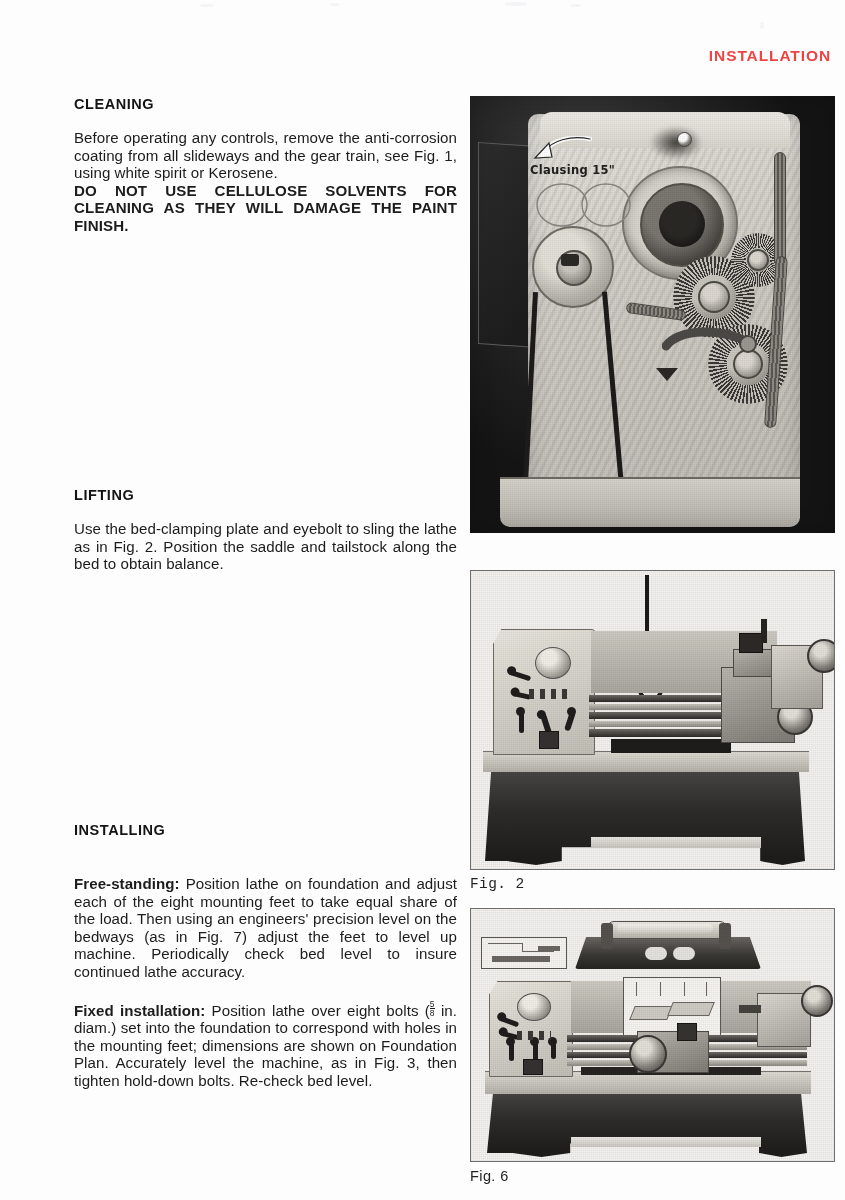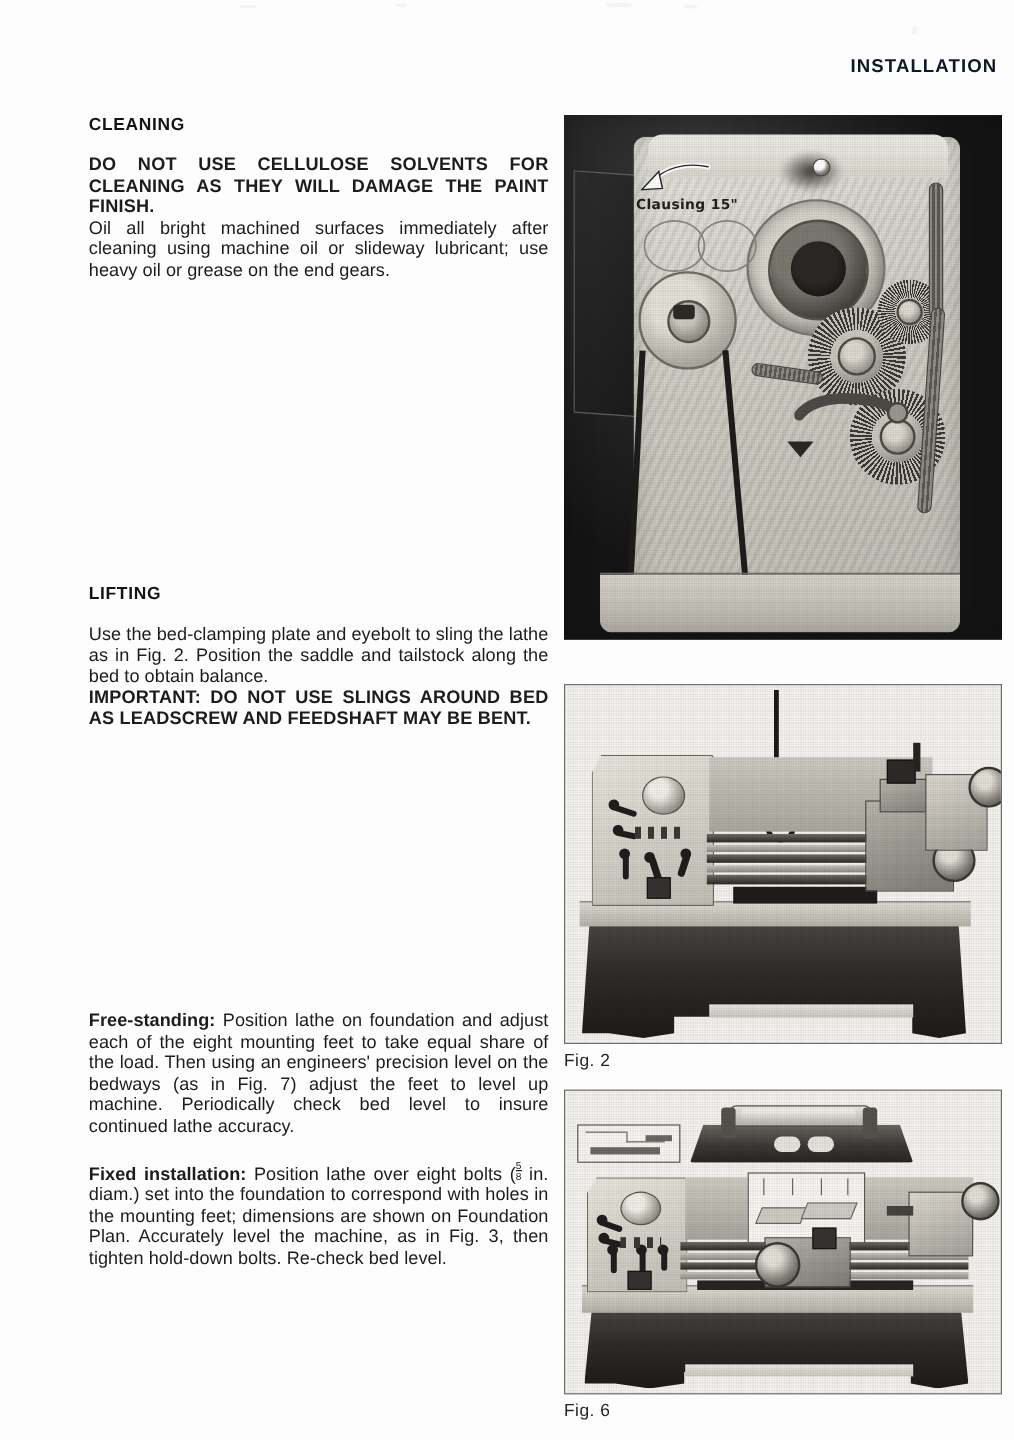--- a/index.html
+++ b/index.html
@@ -32,21 +32,21 @@
   }
 
   
   .running-head {
     position: absolute;
     top: 47px;
     right: 14px;
     font-size: 15.5px;
     font-weight: bold;
     letter-spacing: .9px;
-    color: #0f172a;
+    color: #ef4444;
   }
   .sec-head {
     font-size: 14.5px;
     font-weight: bold;
     letter-spacing: .55px;
     color: #141414;
     margin: 0 0 17px 0;
   }
   .para {
     font-size: 15.1px;
@@ -216,21 +216,21 @@
   }
   .f1-tri {
     position: absolute; left: 186px; top: 272px;
     width: 0; height: 0;
     border-left: 11px solid transparent;
     border-right: 11px solid transparent;
     border-top: 13px solid #2a2825;
   }
 
   
-  #fig2 { left: 470px; top: 570px; }
+  #fig2 { left: 470px; top: 570px; font-family: Liberation Mono, monospace; }
   #fig2 .fig-frame { width: 363px; height: 298px; background: #f3f2ef; }
 
   
   #fig3 { left: 470px; top: 908px; }
   #fig3 .fig-frame { width: 363px; height: 252px; background: #f3f2ef; }
 
   .lathe-cabinet {
     position: absolute;
     background: linear-gradient(180deg,#4a4845 0%, #2e2c2a 45%, #1d1b19 100%);
   }
@@ -325,31 +325,31 @@
   <div class="scan-speck" style="left:200px;top:4px;width:14px;height:3px;"></div>
   <div class="scan-speck" style="left:330px;top:3px;width:9px;height:3px;"></div>
   <div class="scan-speck" style="left:505px;top:2px;width:22px;height:4px;"></div>
   <div class="scan-speck" style="left:570px;top:4px;width:11px;height:3px;"></div>
   <div class="scan-speck" style="left:760px;top:22px;width:4px;height:7px;"></div>
 
   <div class="running-head">INSTALLATION</div>
 
   <div id="sec-cleaning">
     <div class="sec-head">CLEANING</div>
+    <p class="para">Before operating any controls, remove the anti-corrosion coating from all slideways and the gear train, see Fig. 1, using white spirit or Kerosene.</p>
     <p class="para bold">DO NOT USE CELLULOSE SOLVENTS FOR CLEANING AS THEY WILL DAMAGE THE PAINT FINISH.</p>
-    <p class="para">Oil all bright machined surfaces immediately after cleaning using machine oil or slideway lubricant; use heavy oil or grease on the end gears.</p>
   </div>
 
   <div id="sec-lifting">
     <div class="sec-head">LIFTING</div>
     <p class="para">Use the bed-clamping plate and eyebolt to sling the lathe as in Fig. 2. Position the saddle and tailstock along the bed to obtain balance.</p>
-    <p class="para bold">IMPORTANT: DO NOT USE SLINGS AROUND BED AS LEADSCREW AND FEEDSHAFT MAY BE BENT.</p>
   </div>
 
   <div id="sec-installing">
+    <div class="sec-head">INSTALLING</div>
 
     <div class="gap-m"></div>
 
     <p class="para"><span class="lead">Free-standing:</span><span> Position lathe on foundation and adjust each of the eight mounting feet to take equal share of the load. Then using an engineers' precision level on the bedways (as in Fig. 7) adjust the feet to level up machine. Periodically check bed level to insure continued lathe accuracy.</span></p>
 
     <div class="gap-m"></div>
 
     <p class="para"><span class="lead">Fixed installation:</span><span> Position lathe over eight bolts (</span><span class="frac"><span class="num">5</span><span class="den">8</span></span><span> in. diam.) set into the foundation to correspond with holes in the mounting feet; dimensions are shown on Foundation Plan. Accurately level the machine, as in Fig. 3, then tighten hold-down bolts. Re-check bed level.</span></p>
   </div>
 

